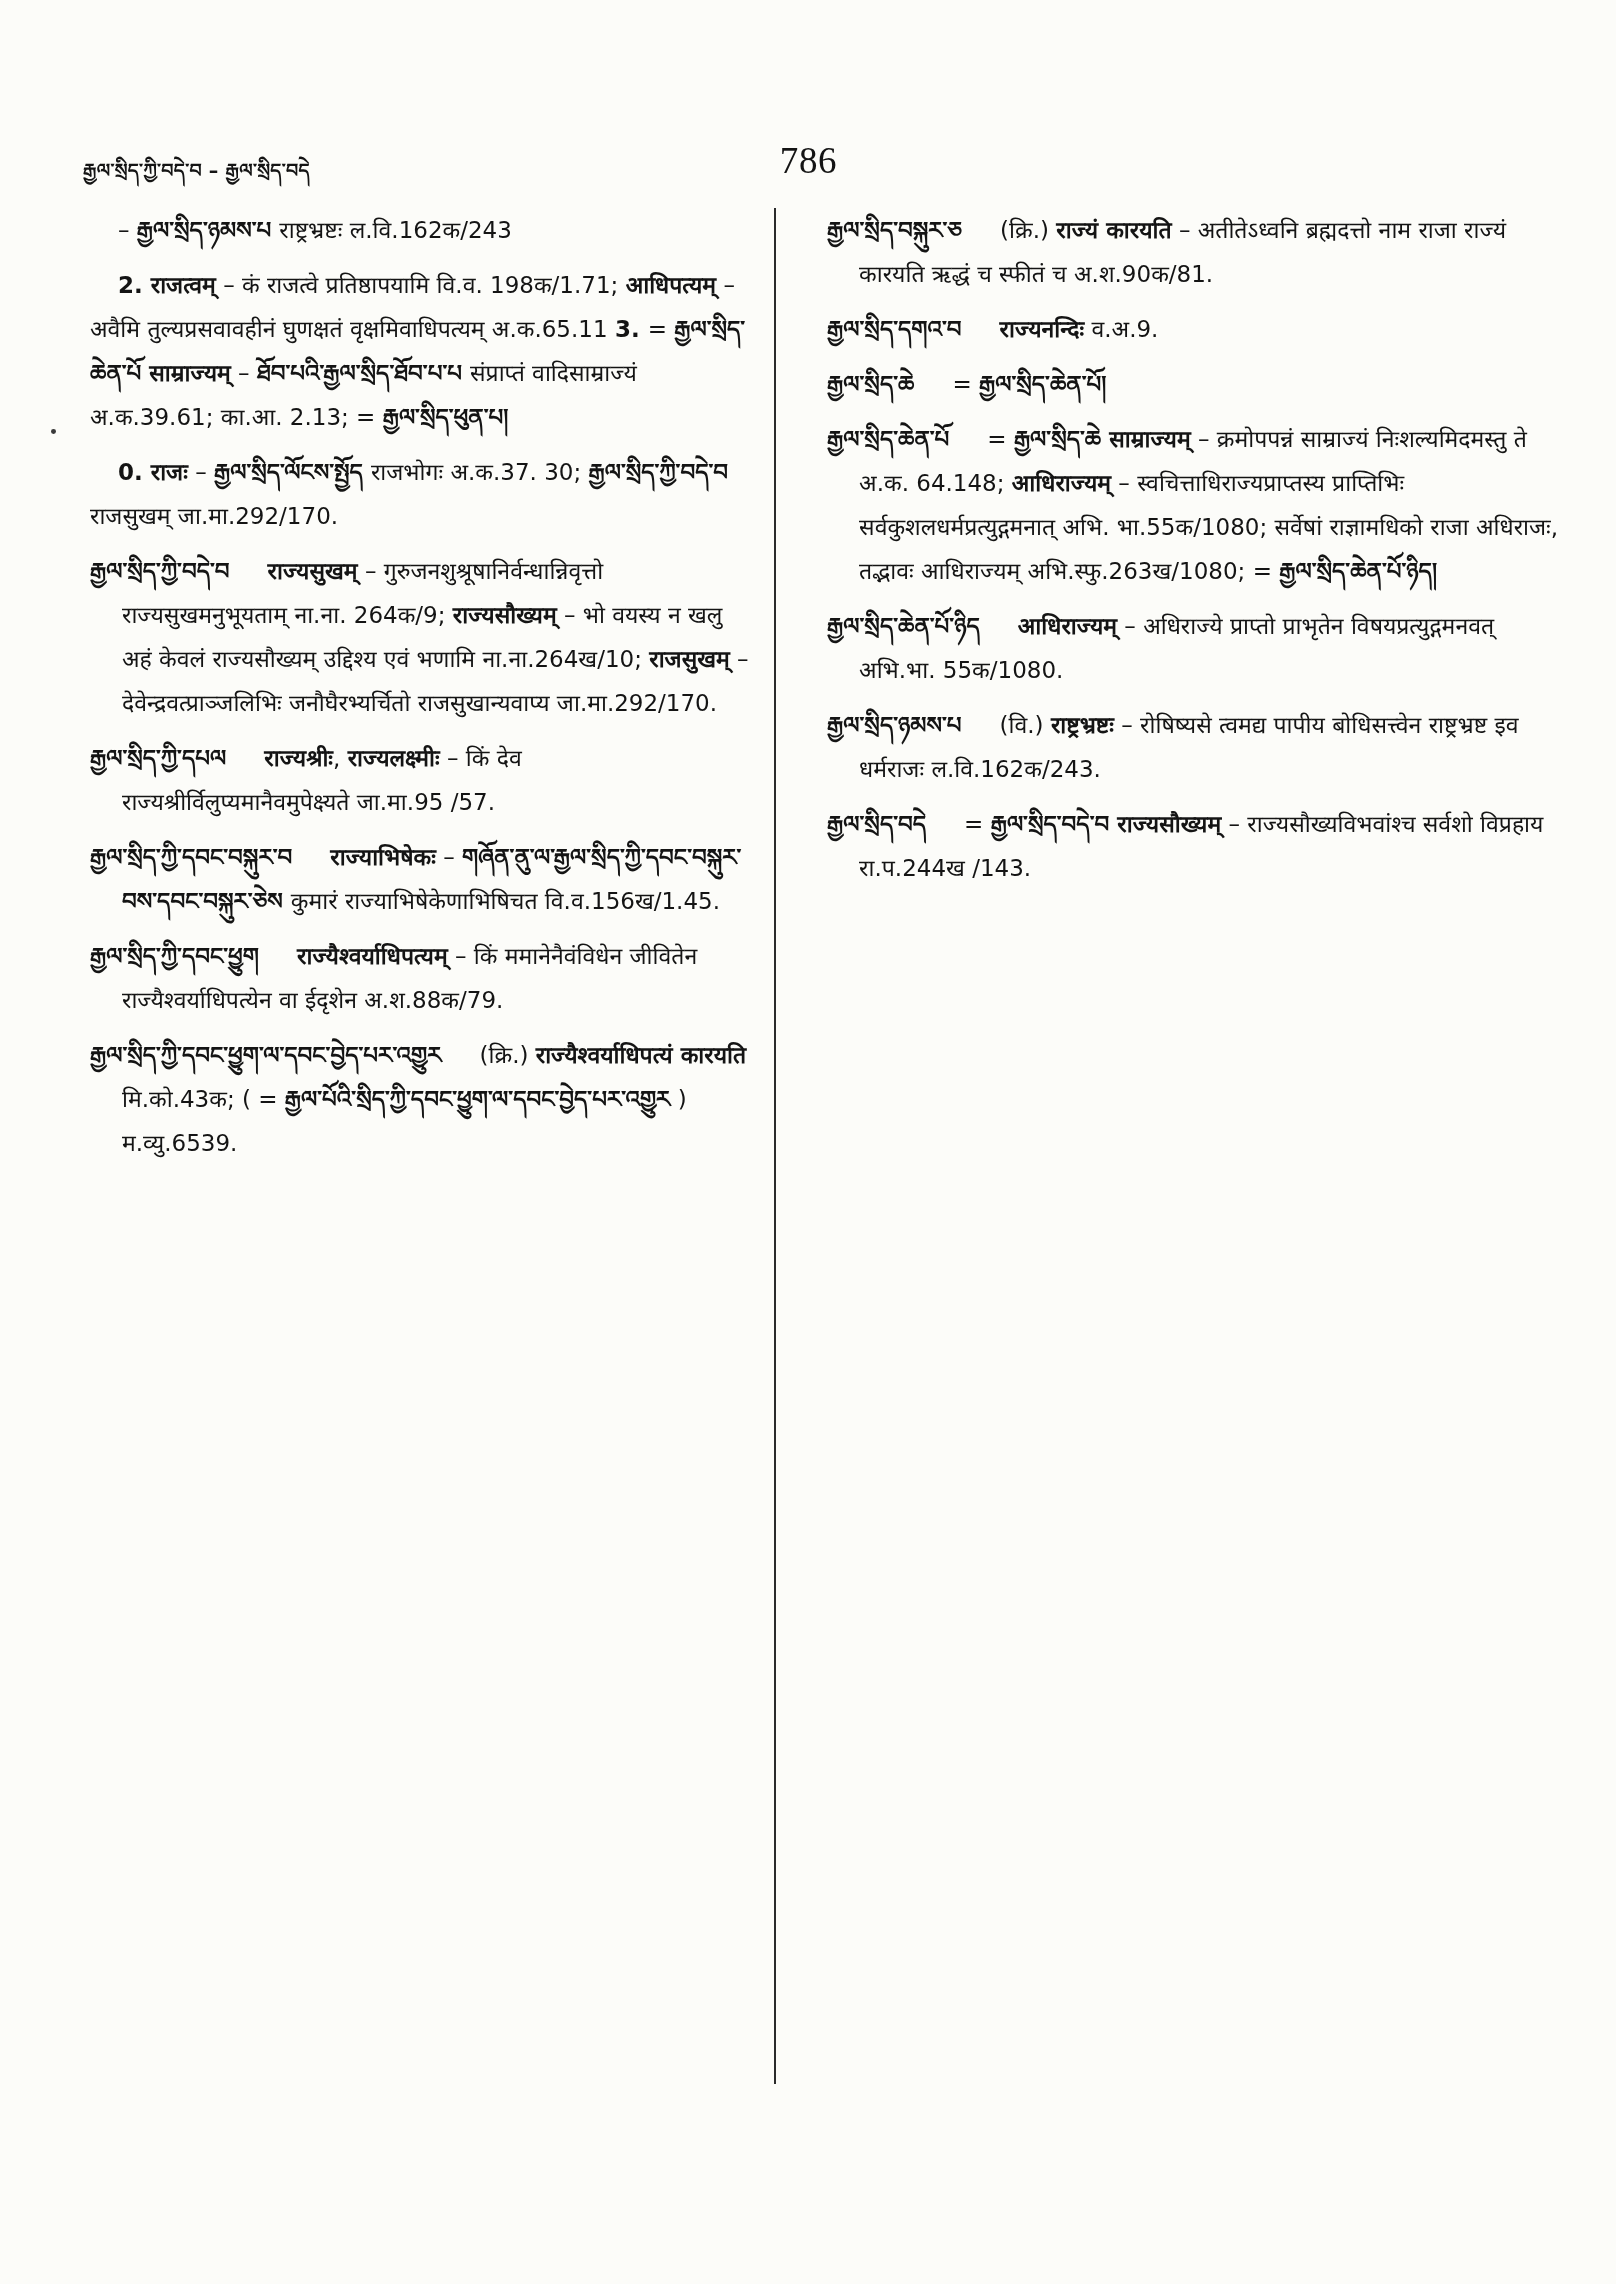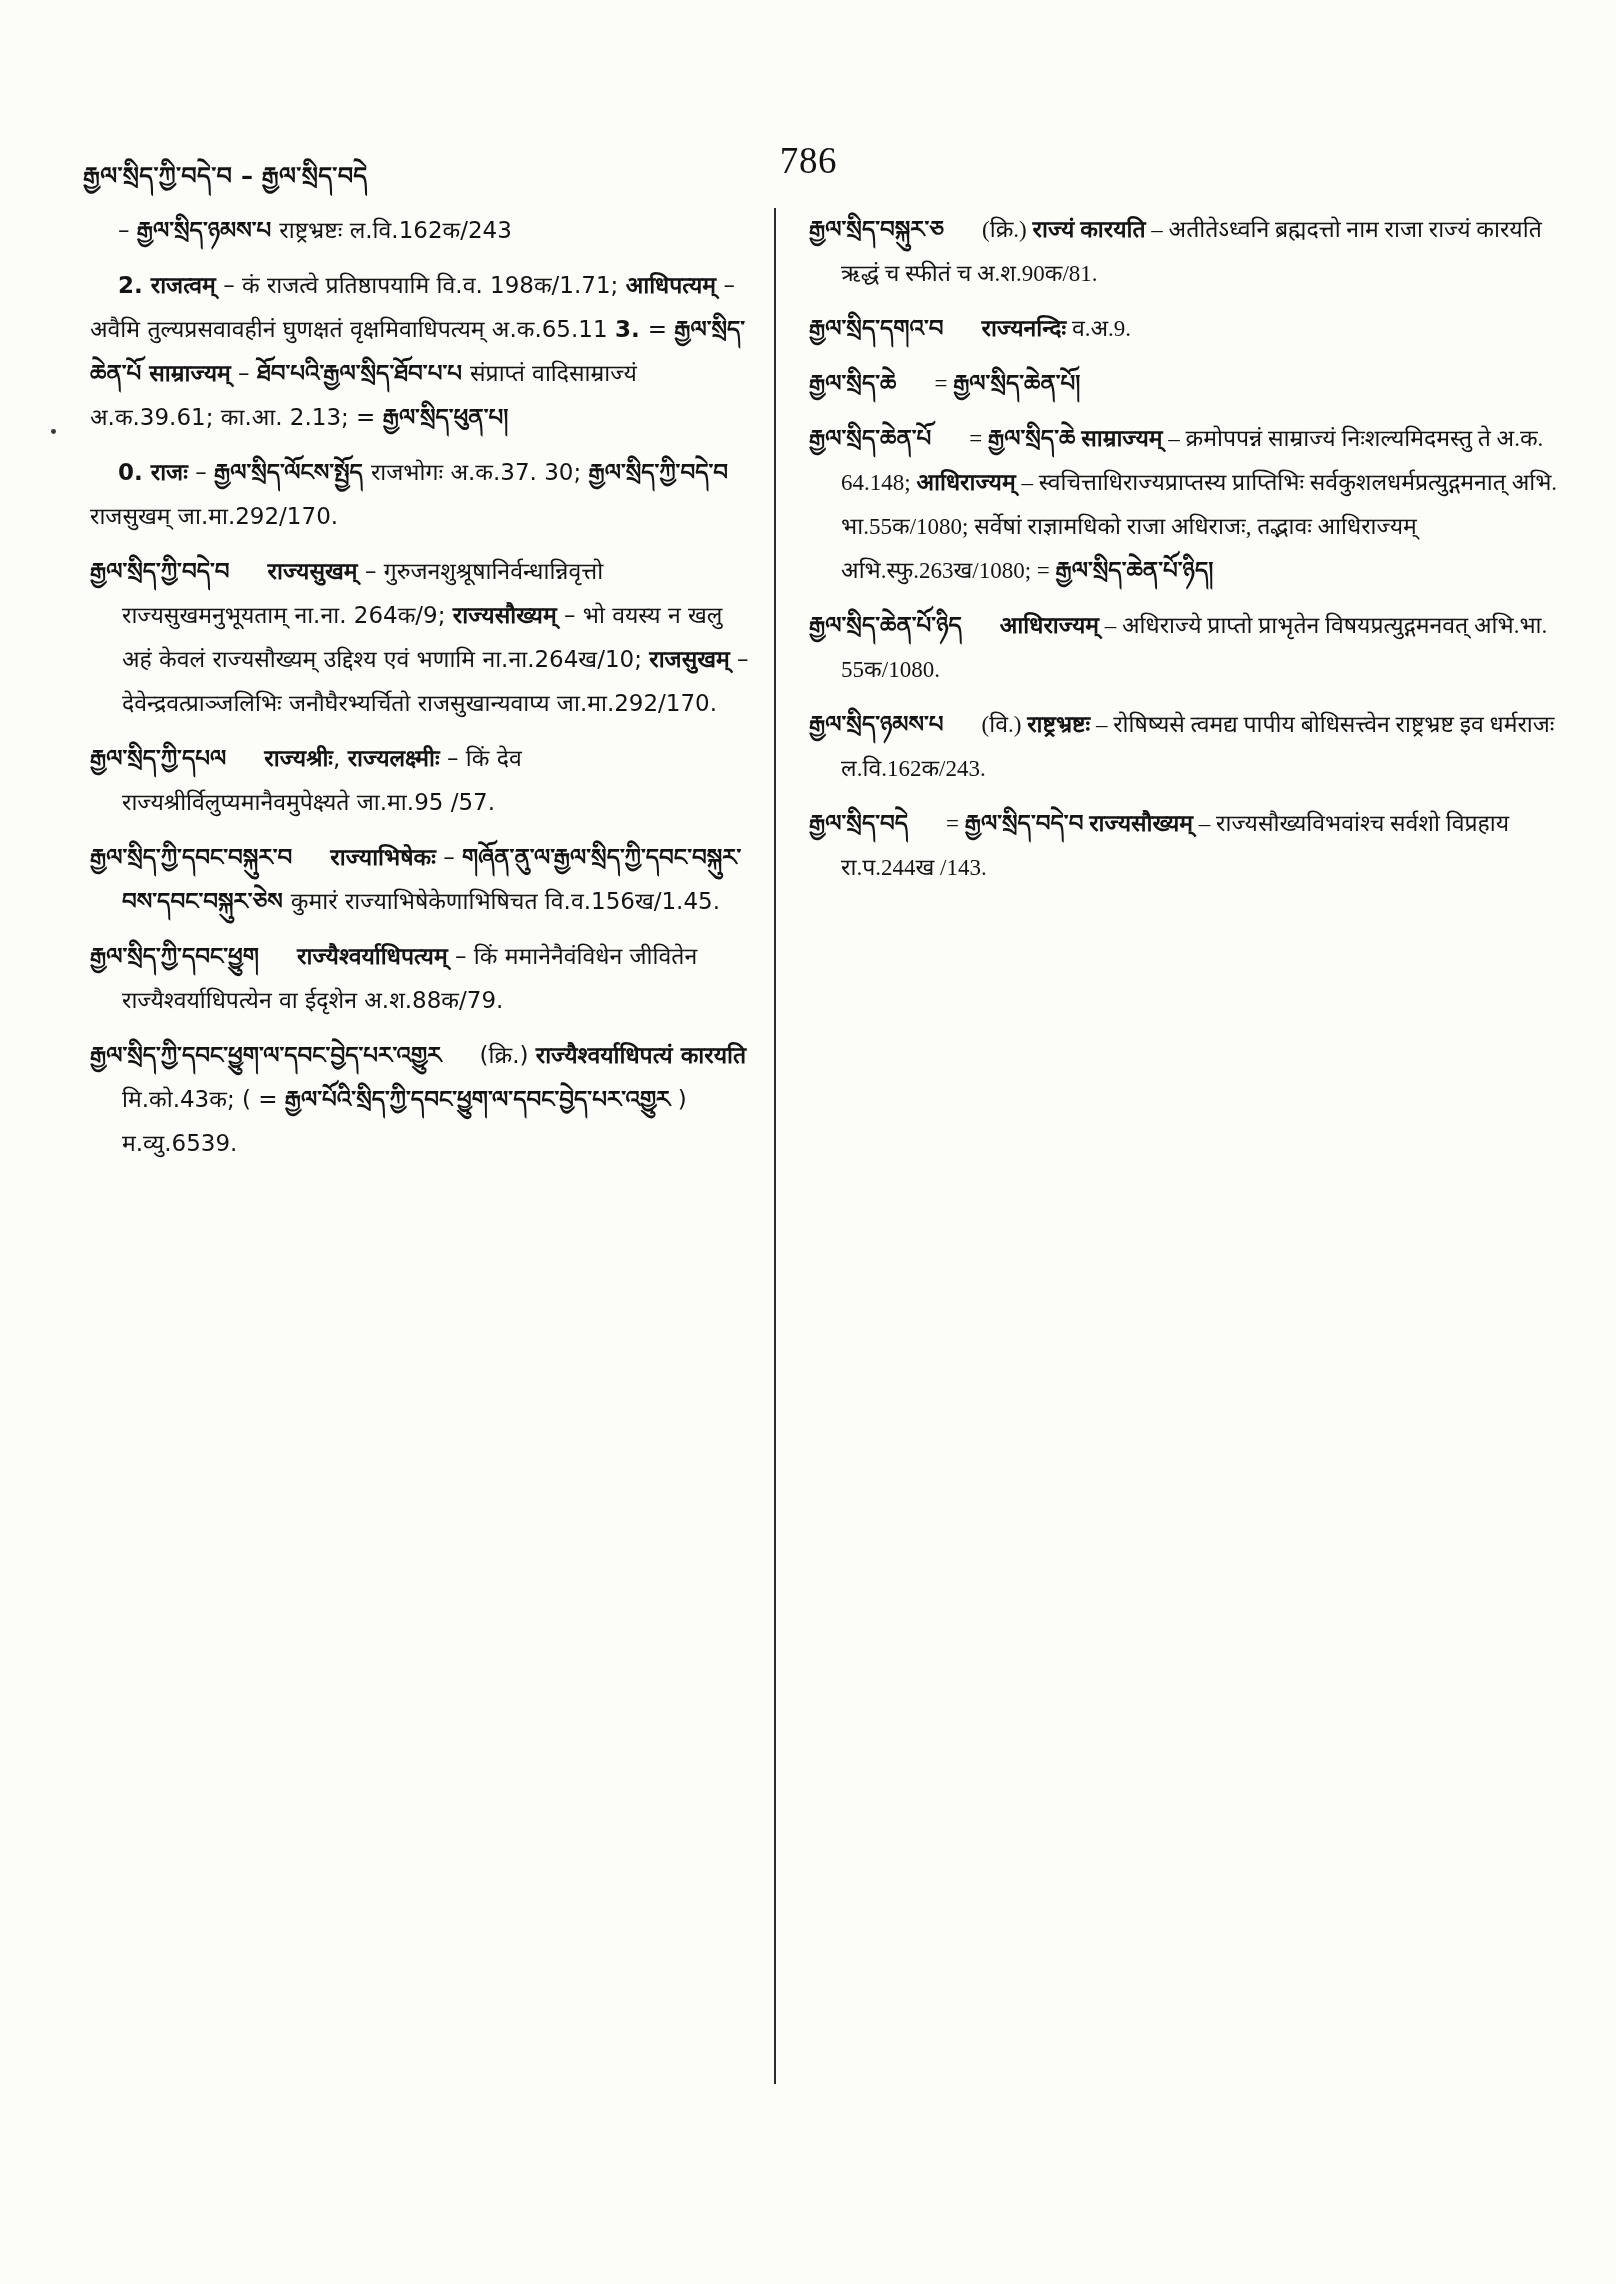--- a/index.html
+++ b/index.html
@@ -12,40 +12,40 @@
     font-family:"DejaVu Sans", sans-serif;
     overflow:hidden;
   }
   .page-header {
     position:absolute;
     top:139px; left:83px; right:83px;
     height:42px;
   }
   .running-head {
     position:absolute; left:0; top:9.7px;
-    font-size:24px; font-weight:700; letter-spacing:0.3px;
+    font-size:19px; font-weight:700; letter-spacing:0.3px;
   }
   .page-number {
     position:absolute; left:50%; transform:translateX(-50%); top:0;
     font-family:"Liberation Serif", serif;
     font-size:37px; letter-spacing:0.7px;
   }
   .columns {
     position:absolute;
     top:208px; left:90px; right:56px;
     height:1876px;
     display:flex;
   }
   .column {
     font-size:23px;
     line-height:44px;
     text-align:left;
   }
   .column.left  { width:684px; padding-right:21px; box-sizing:border-box; }
-  .column.right { flex:1; padding-left:33px; box-sizing:border-box;font-family:Liberation Serif, serif; }
+  .column.right { flex:1; padding-left:51px; box-sizing:border-box; }
   .divider {
     width:2.1px;
     background:#2b2b2b;
     align-self:stretch;
   }
   .entry { margin:0 0 11px 0; }
   .entry.hang { padding-left:32px; text-indent:-32px; }
   .entry.cont { padding-left:0; text-indent:28px; }
   .hw { font-weight:700; margin-right:38px; }
   .tib { font-weight:700; }

